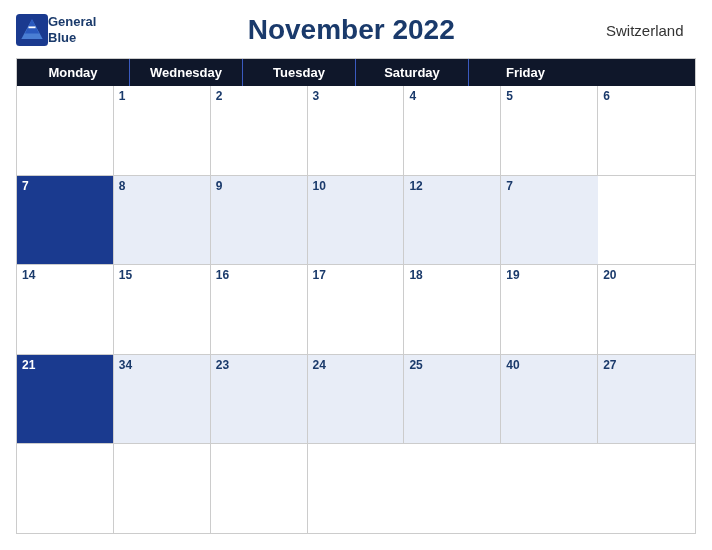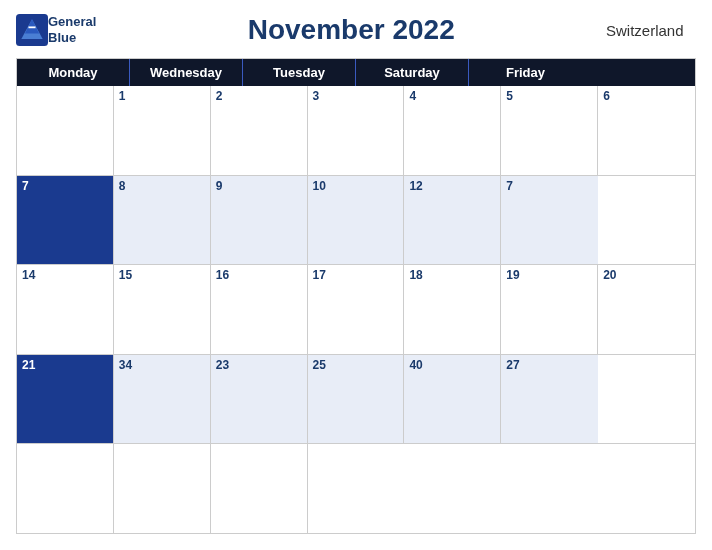--- a/index.html
+++ b/index.html
@@ -186,20 +186,21 @@
           <div class="calendar-cell"><span class="cell-date">18</span></div>
           <div class="calendar-cell"><span class="cell-date">19</span></div>
           <div class="calendar-cell"><span class="cell-date">20</span></div>
         </div>
         <div class="calendar-row">
           <div class="calendar-cell row-header-cell">
             <span class="cell-date">21</span>
           </div>
           <div class="calendar-cell shaded"><span class="cell-date">34</span></div>
           <div class="calendar-cell shaded"><span class="cell-date">23</span></div>
+          <div class="calendar-cell shaded"><span class="cell-date">24</span></div>
           <div class="calendar-cell shaded"><span class="cell-date">25</span></div>
           <div class="calendar-cell shaded"><span class="cell-date">40</span></div>
           <div class="calendar-cell shaded"><span class="cell-date">27</span></div>
         </div>
         <div class="calendar-row">
           <div class="calendar-cell"></div>
           <div class="calendar-cell"></div>
           <div class="calendar-cell"></div>
           <div class="calendar-cell"></div>
         </div>

